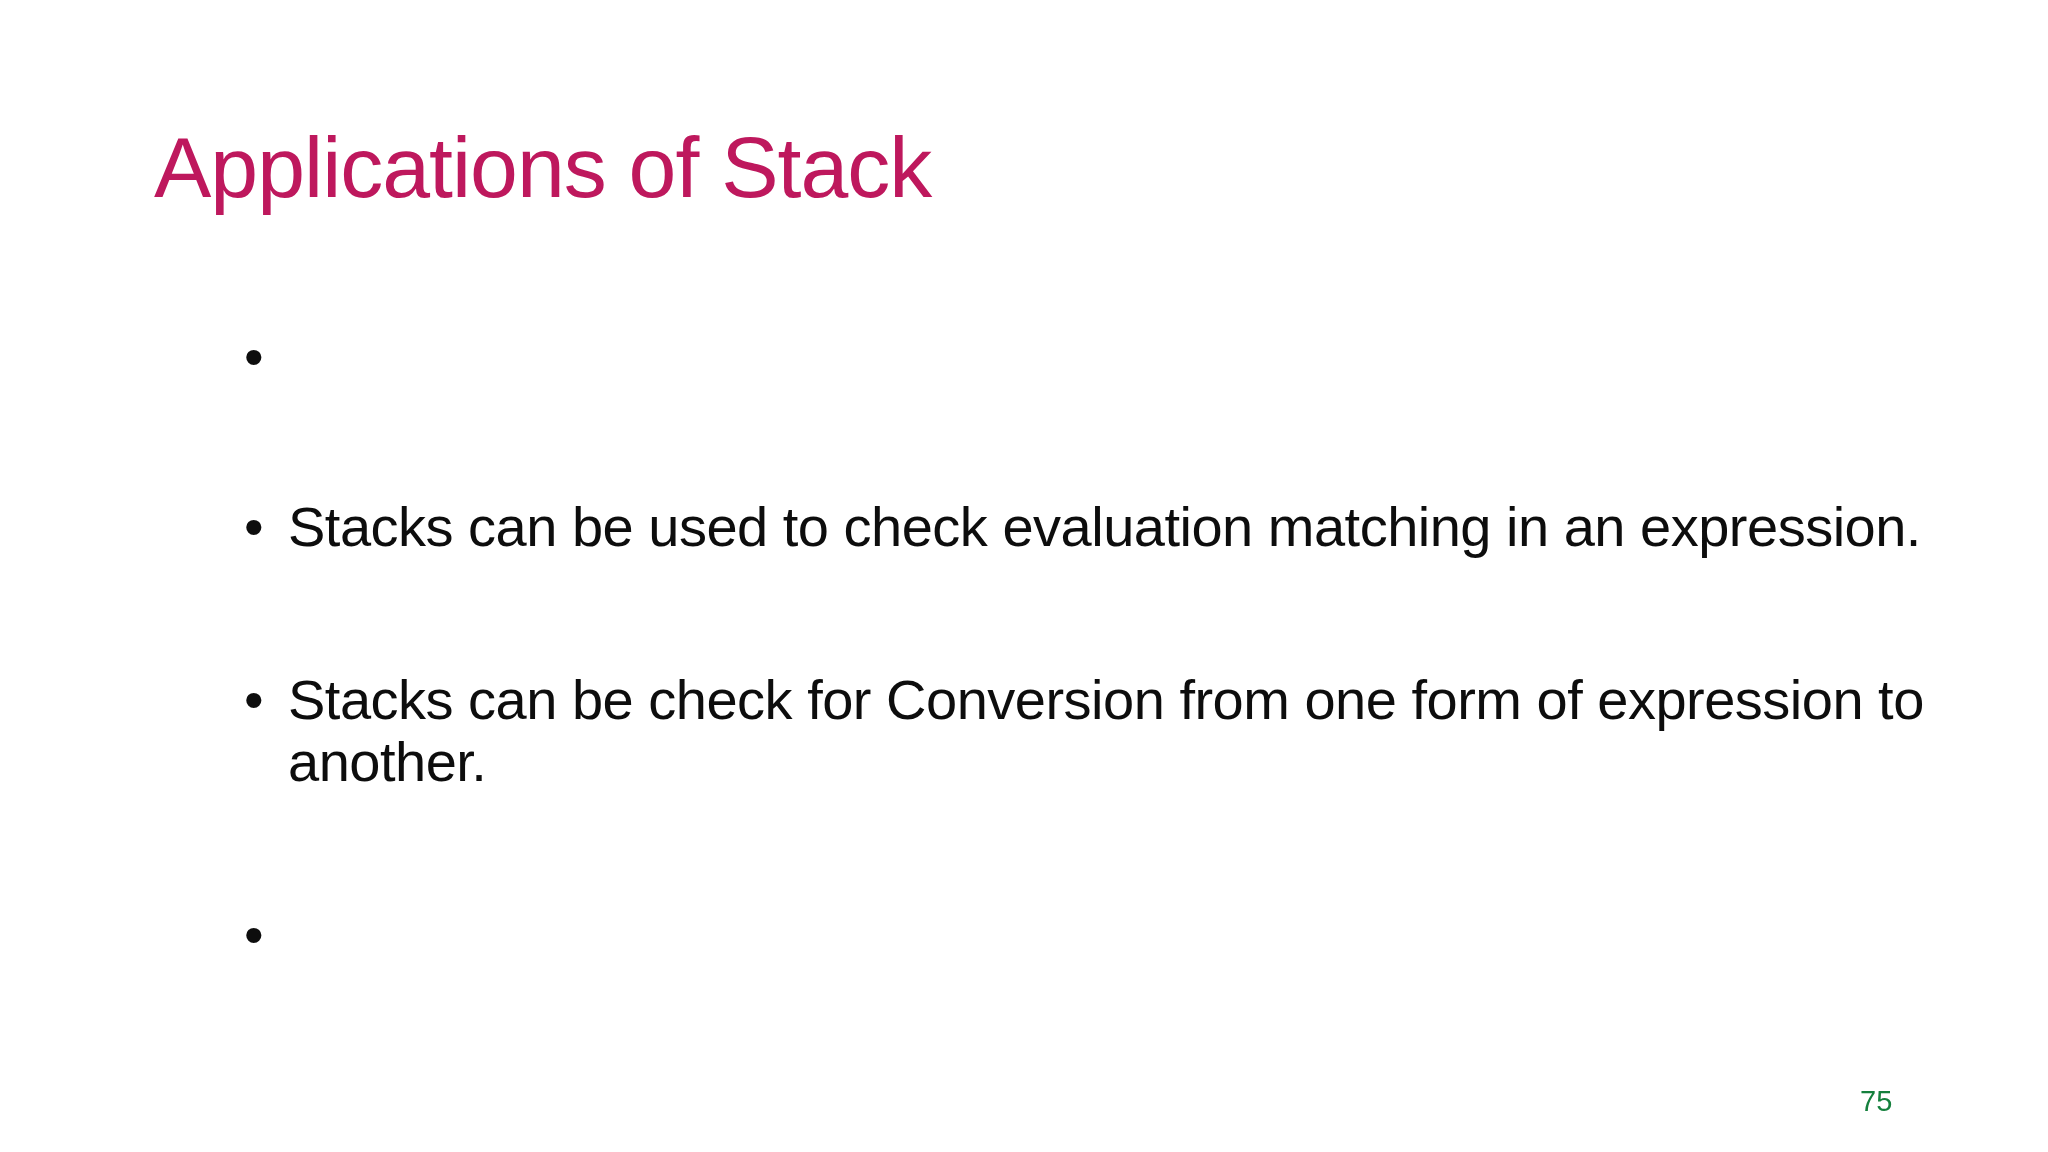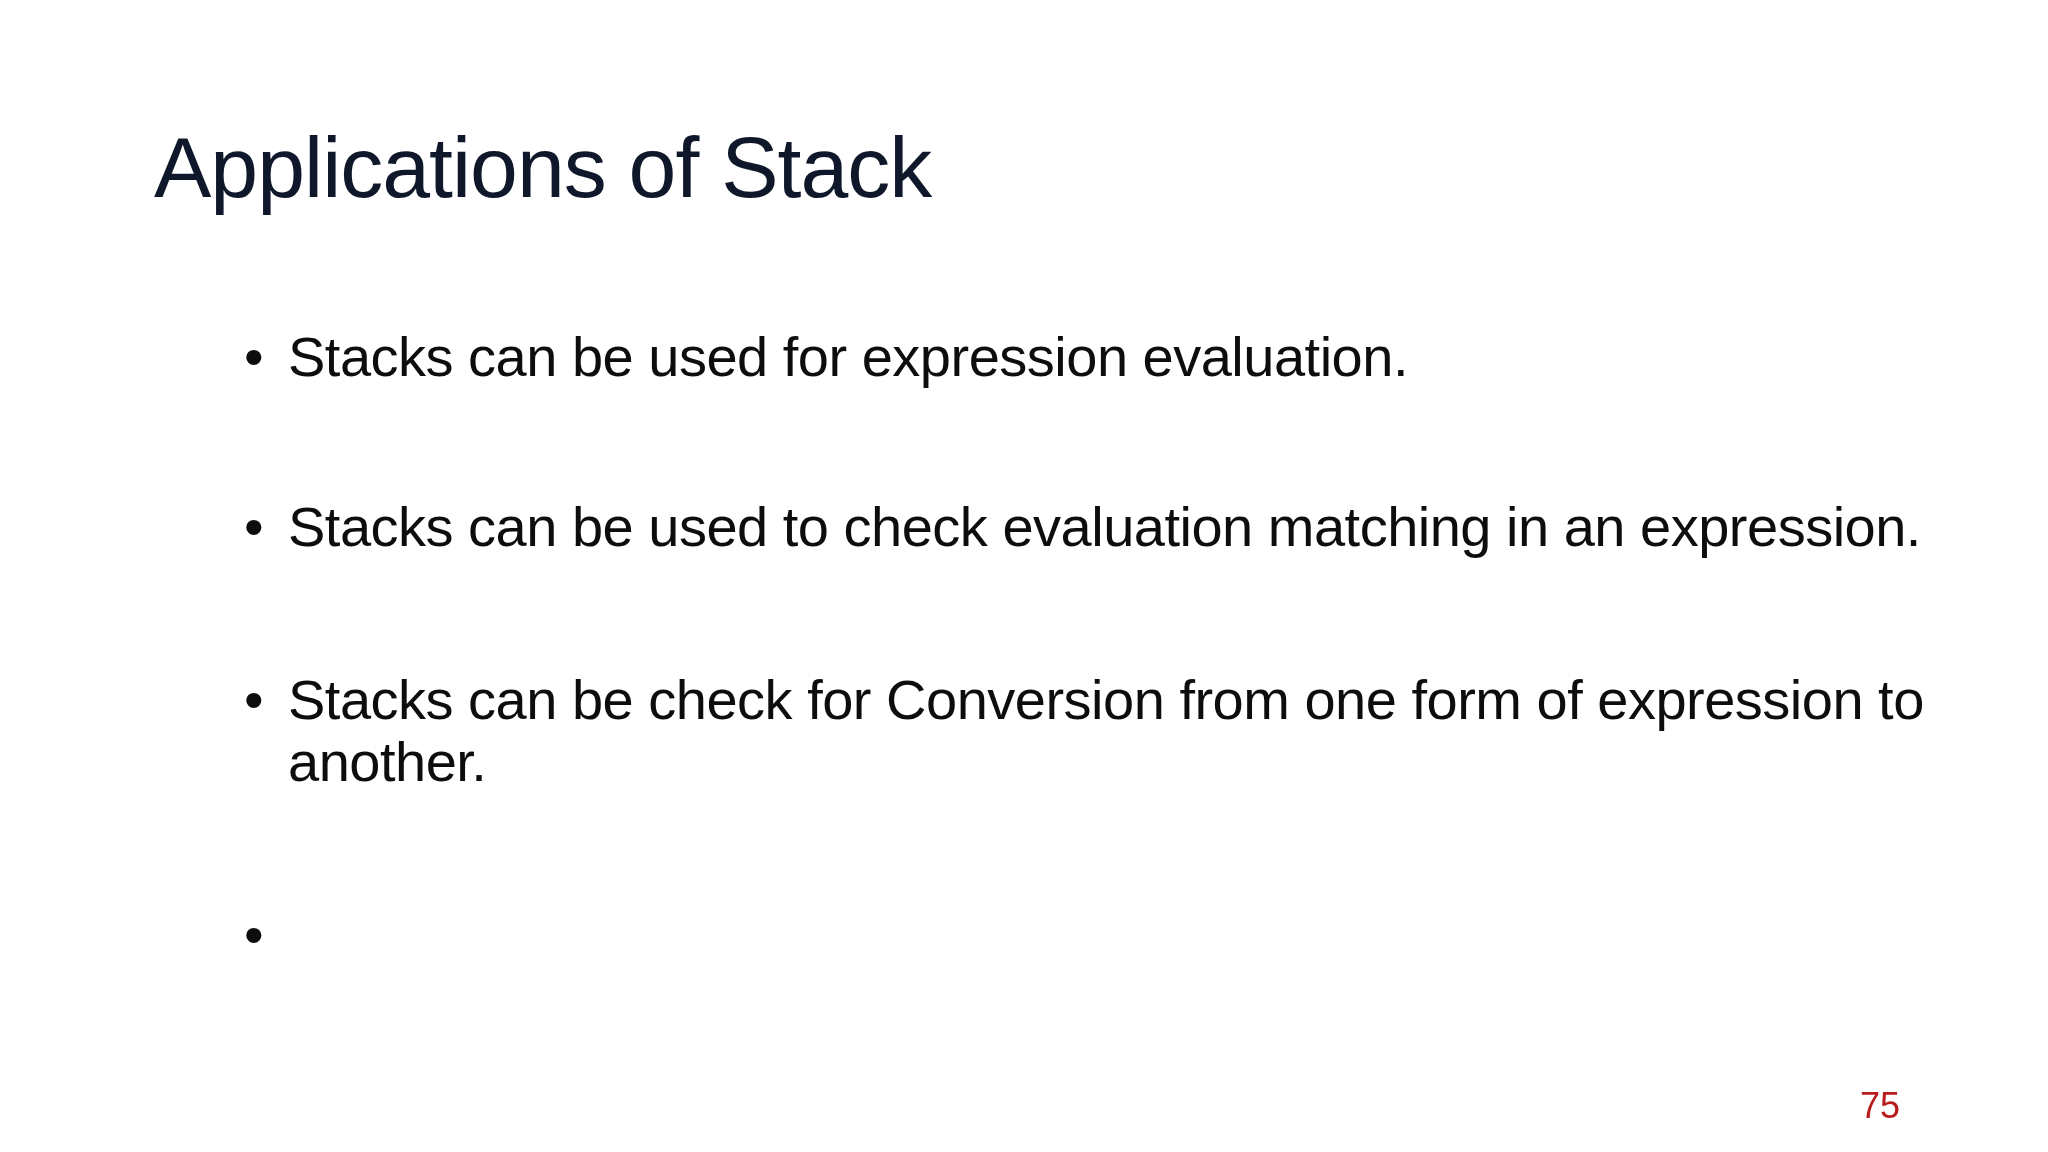--- a/index.html
+++ b/index.html
@@ -19,21 +19,21 @@
   .slide-title {
     position: absolute;
     left: 154px;
     top: 124px;
     margin: 0;
     font-size: 86px;
     font-weight: 400;
     letter-spacing: -1px;
     line-height: 1;
     white-space: nowrap;
-    color: #0f172a;
+    color: #be185d;
   }
   .bullet-list {
     position: absolute;
     left: 0;
     top: 0;
     width: 100%;
     height: 100%;
     margin: 0;
     padding: 0;
     list-style: none;
@@ -59,36 +59,35 @@
     line-height: 62px;
   }
   .bullet-item-1 { top: 326px; }
   .bullet-item-2 { top: 496px; }
   .bullet-item-3 { top: 669px; }
   .bullet-item-4 { top: 904px; }
   .page-number {
     position: absolute;
     left: 1860px;
     top: 1084px;
-    font-size: 36px;
+    font-size: 29px;
     line-height: 1.2;
-    color: #b91c1c;
+    color: #15803d;
   }
 </style>
 </head>
 <body>
 
 <div class="slide">
 
   <h1 class="slide-title">Applications of Stack</h1>
 
   <ul class="bullet-list">
     <li class="bullet-item bullet-item-1">
       <span class="bullet-marker">•</span>
-      <span>Stacks can be used for expression evaluation.</span>
     </li>
     <li class="bullet-item bullet-item-2">
       <span class="bullet-marker">•</span>
       <span>Stacks can be used to check evaluation matching in an expression.</span>
     </li>
     <li class="bullet-item bullet-item-3">
       <span class="bullet-marker">•</span>
       <span>Stacks can be check for Conversion from one form of expression to another.</span>
     </li>
     <li class="bullet-item bullet-item-4">

